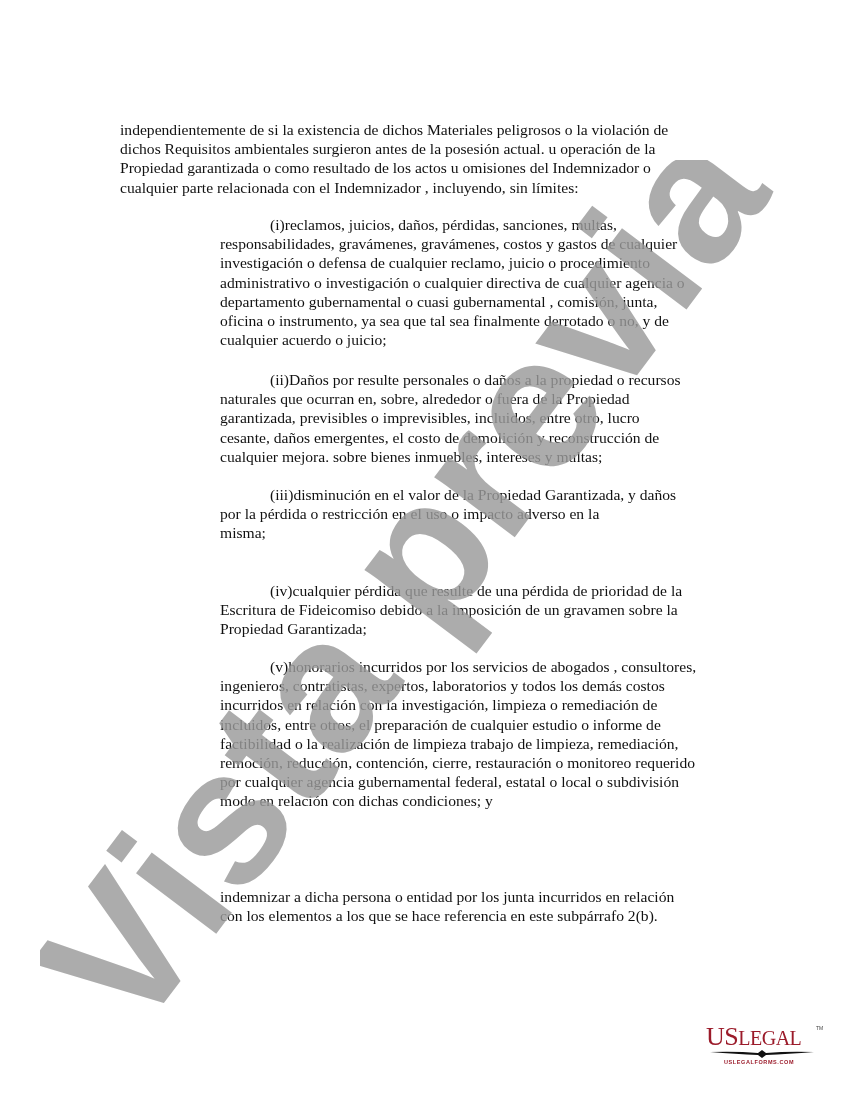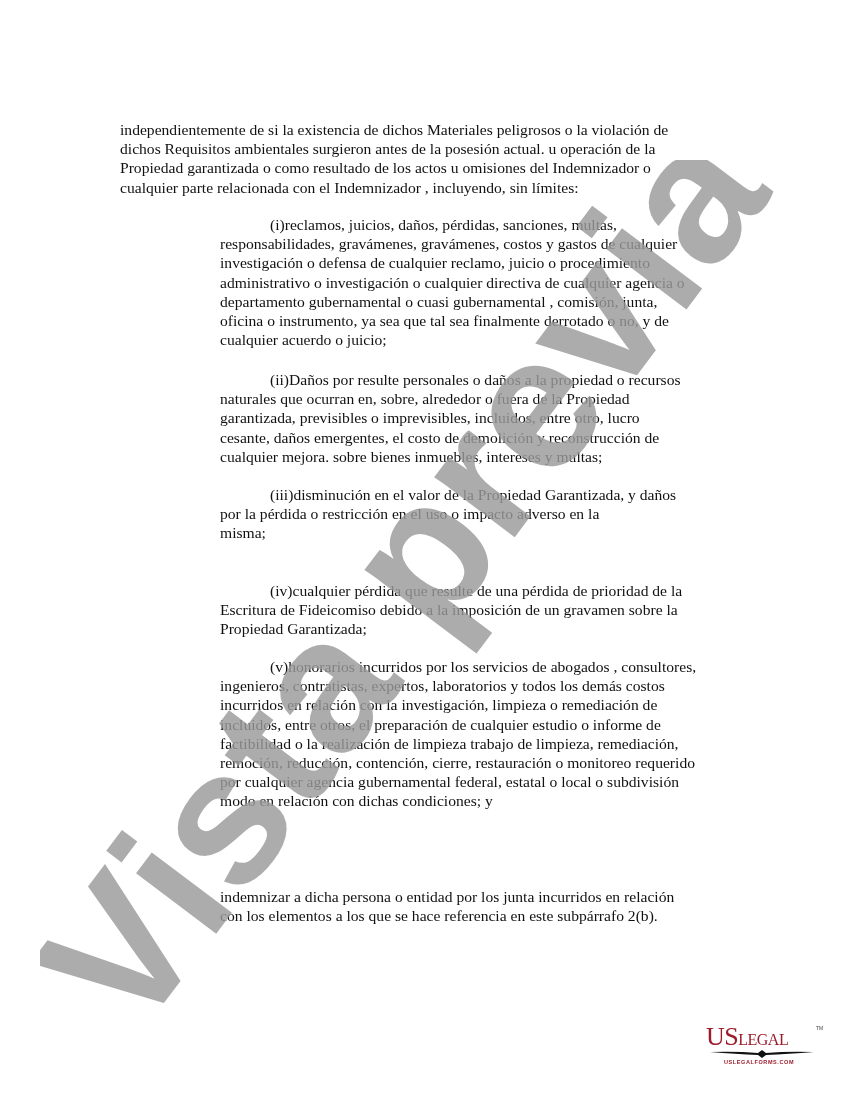--- a/index.html
+++ b/index.html
@@ -58,21 +58,21 @@
     .logo-word {
       position: absolute;
       left: 0;
       top: 0;
       font-family: "Liberation Serif", serif;
       font-size: 26px;
       line-height: 26px;
       color: #9b1b2a;
       letter-spacing: -0.5px;
     }
-    .logo-word .small { font-size: 16px; margin-top: 8px; }
+    .logo-word .small { font-size: 20px; margin-top: 8px; }
     .logo-tm {
       position: absolute;
       left: 110px;
       top: 1px;
       font-family: "Liberation Sans", sans-serif;
       font-size: 5px;
       color: #444;
     }
     .logo-eagle {
       position: absolute;

